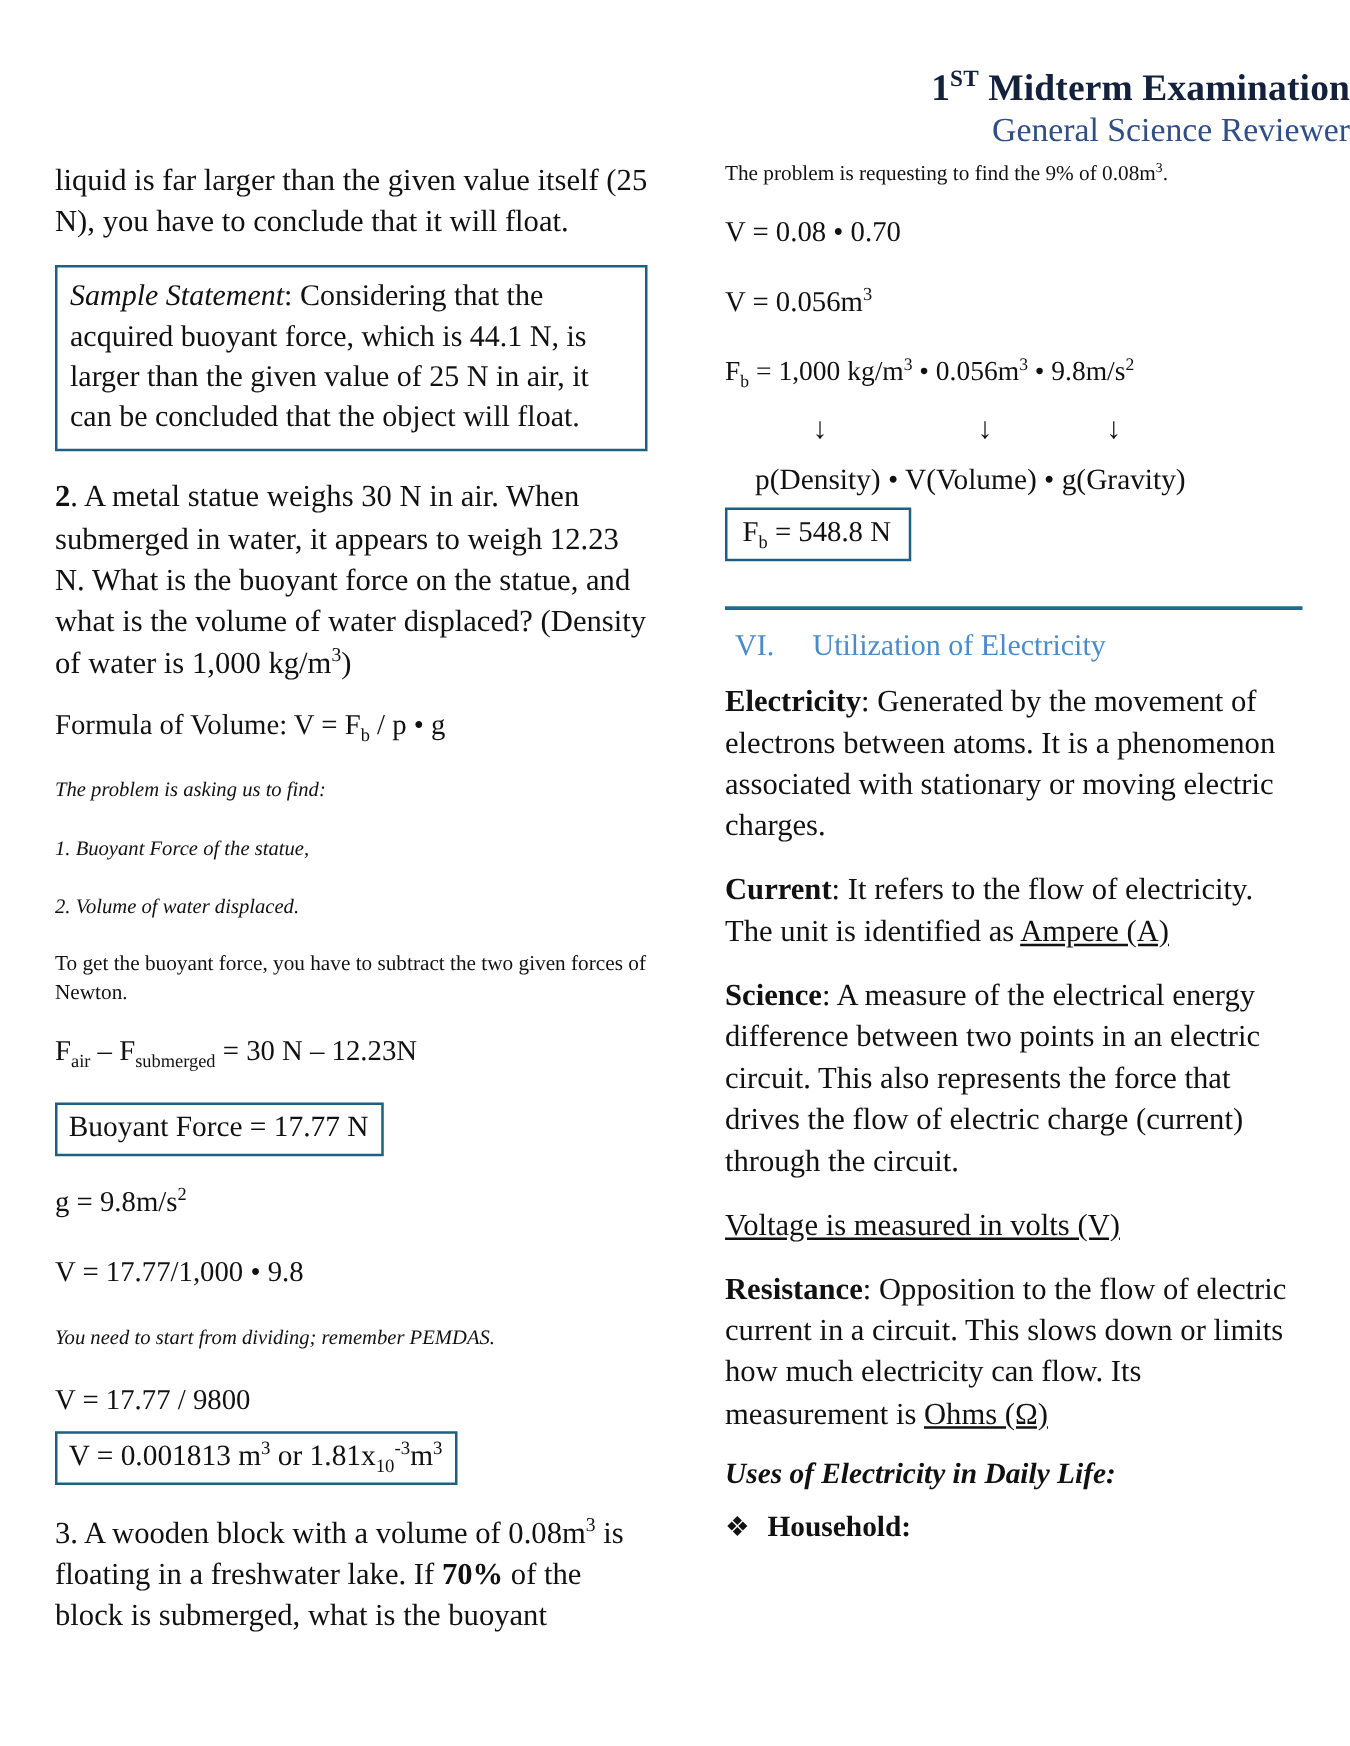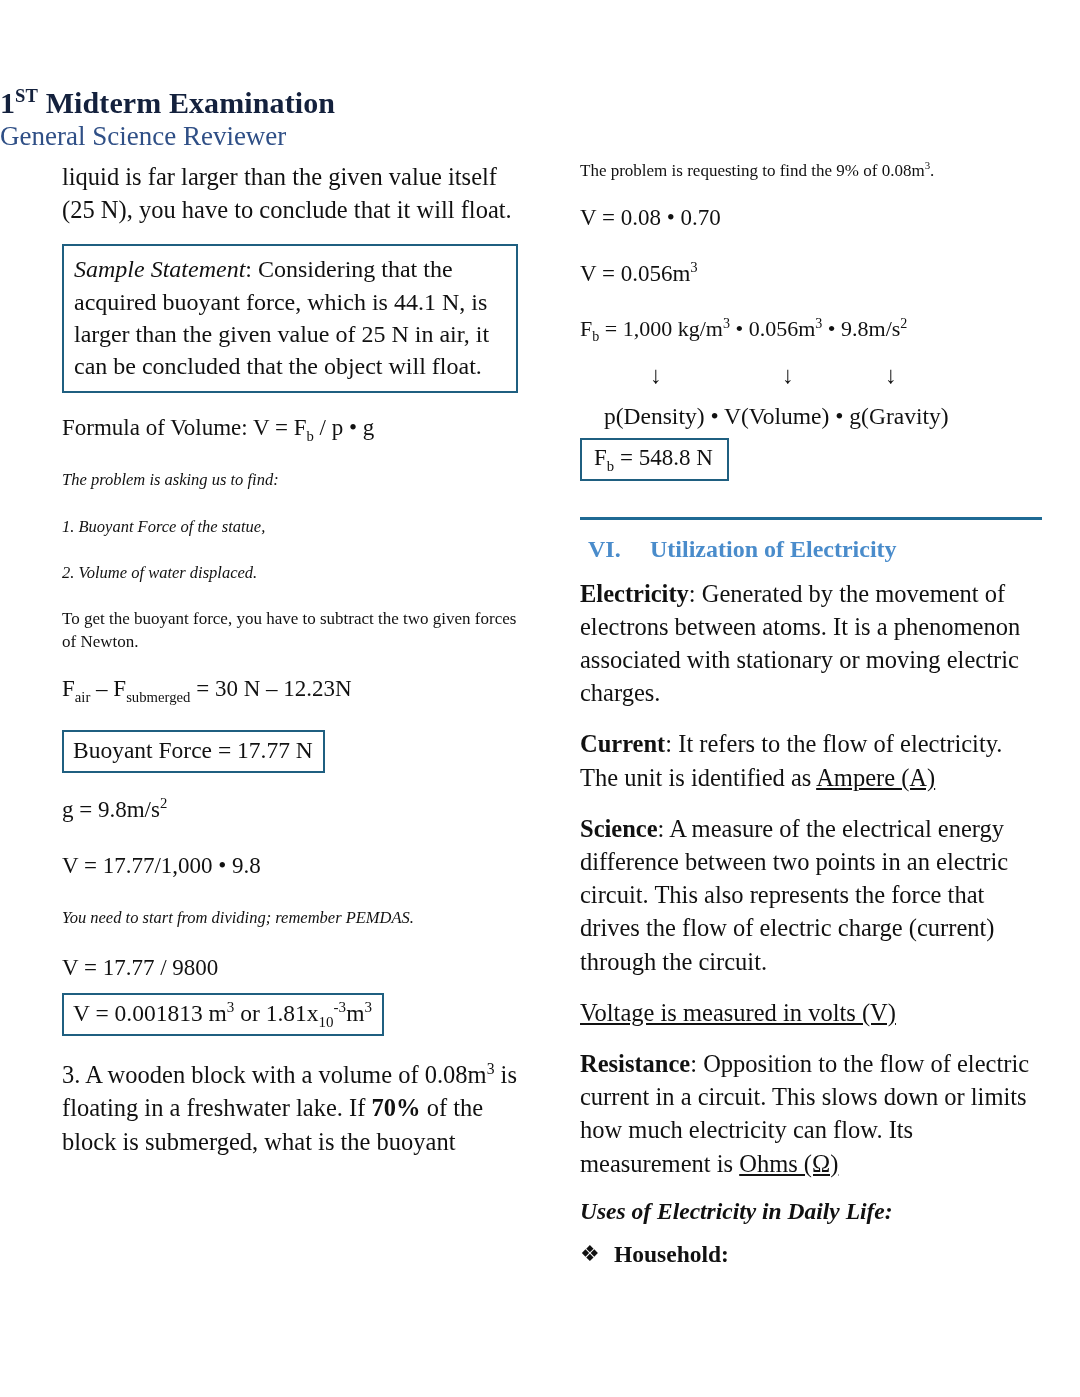--- a/index.html
+++ b/index.html
@@ -18,22 +18,22 @@
   .page {
     width: 1080px;
     height: 1397px;
     position: relative;
     box-sizing: border-box;
     padding: 0;
   }
 
   
   .title-block {
-    text-align: left;
-    padding-top: 86px;
+    text-align: right;
+    padding-top: 54px;
   }
   .title-main {
     font-size: 30px;
     font-weight: bold;
     color: #14213d;
     letter-spacing: 0.1px;
     line-height: 1.1;
   }
   .title-main sup {
     font-size: 0.62em;
@@ -50,21 +50,21 @@
   
   .columns {
     display: flex;
     margin-top: 8px;
   }
   .col {
     box-sizing: border-box;
   }
   .col-left {
     width: 540px;
-    padding-left: 62px;
+    padding-left: 44px;
     padding-right: 22px;
   }
   .col-right {
     width: 540px;
     padding-left: 40px;
     padding-right: 38px;
   }
 
   
   p.body {
@@ -146,21 +146,21 @@
 
   
   .divider {
     border: 0;
     border-top: 3px solid #1f6a94;
     margin: 22px 0 16px 0;
     width: 100%;
   }
   .section-heading {
     font-size: 24px;
-    font-weight: bold;
+    font-weight: normal;
     color: #4a8ccb;
     margin: 0 0 14px 0;
     display: flex;
     padding-left: 8px;
   }
   .section-heading .num { width: 62px; flex: 0 0 62px; }
   .section-heading .lbl { flex: 1; }
 
   .subhead-it {
     font-size: 23.5px;
@@ -194,20 +194,21 @@
   <div class="columns">
 
     <div class="col col-left">
 
       <p class="body">liquid is far larger than the given value itself (25 N), you have to conclude that it will float.</p>
 
       <div class="boxed box-sample">
         <p><i>Sample Statement</i><span>: Considering that the acquired buoyant force, which is 44.1 N, is larger than the given value of 25 N in air, it can be concluded that the object will float.</span></p>
       </div>
 
+      <p class="body"><b>2</b><span>. A metal statue weighs 30 N in air. When submerged in water, it appears to weigh 12.23 N. What is the buoyant force on the statue, and what is the volume of water displaced? (Density of water is 1,000 kg/m</span><sup>3</sup><span>)</span></p>
 
       <p class="eq"><span>Formula of Volume: V = F</span><sub>b</sub><span> / p • g</span></p>
 
       <p class="small-it">The problem is asking us to find:</p>
       <p class="small-it">1. Buoyant Force of the statue,</p>
       <p class="small-it">2. Volume of water displaced.</p>
 
       <p class="small">To get the buoyant force, you have to subtract the two given forces of Newton.</p>
 
       <p class="eq"><span>F</span><sub>air</sub><span> – F</span><sub>submerged</sub><span> = 30 N – 12.23N</span></p>

